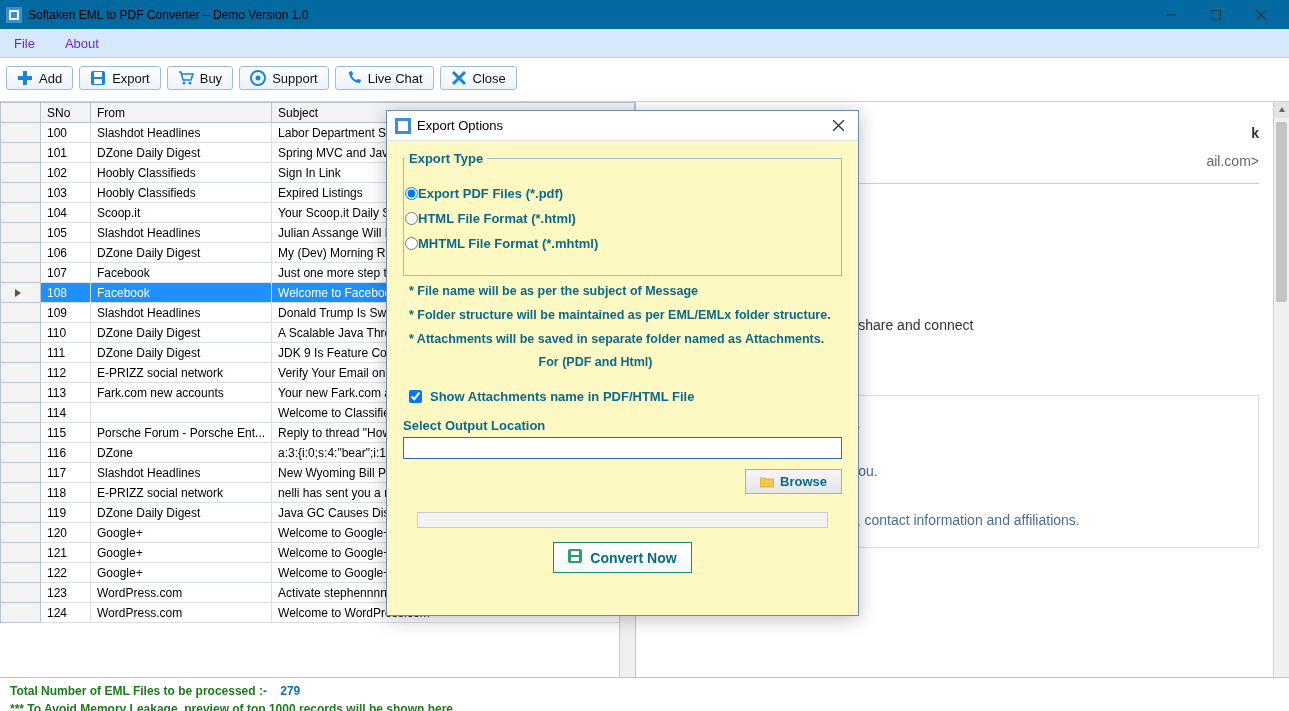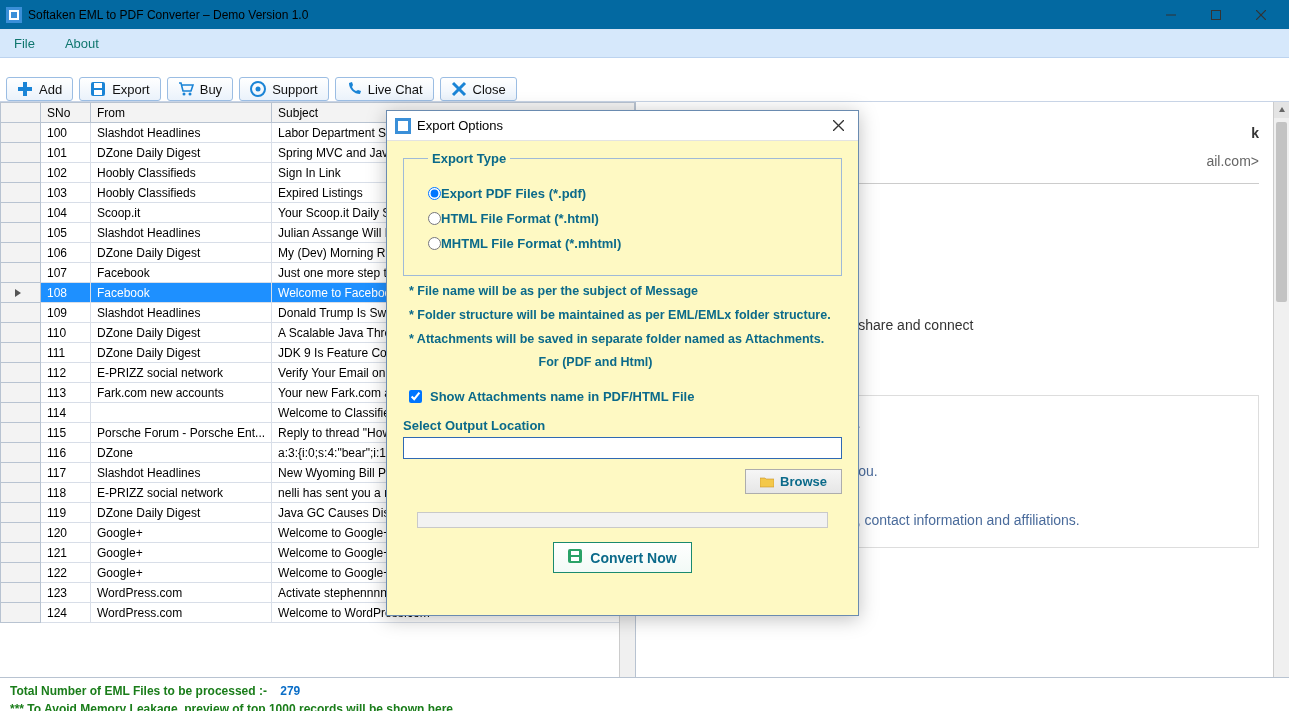--- a/index.html
+++ b/index.html
@@ -5,23 +5,23 @@
   * { box-sizing: border-box; margin: 0; padding: 0; font-family: "Segoe UI", Tahoma, sans-serif; }
   body { background: #fff; font-size: 12px; color: #000; overflow: hidden; width:1289px; height:711px; position:relative;}
   
   .titlebar { height: 30px; background: #0369a1; border-bottom: 1px solid #d6e4f5; display: flex; align-items: center; padding: 0 6px; }
   .titlebar .app-icon { width:16px; height:16px; margin-right:6px; display:flex; align-items:center; justify-content:center;}
   .titlebar .title { color:#000; font-size:12px; flex:1; }
   .titlebar .win-controls { display:flex; }
   .titlebar .win-btn { width:45px; height:28px; display:flex; align-items:center; justify-content:center; color:#555;}
   
   .menubar { height: 28px; background:#d6e8fb; display:flex; align-items:center; padding:0 8px; gap:18px; border-bottom:1px solid #bcd3ef;}
-  .menubar span { color:#0f766e; font-size:13px; padding:4px 6px; }
-  
-  .toolbar { height: 44px; background:#fff; display:flex; align-items:flex-end; padding:0 6px; border-bottom:1px solid #c8d4e6;}
+  .menubar span { color:#6d28d9; font-size:13px; padding:4px 6px; }
+  
+  .toolbar { height: 44px; background:#fff; display:flex; align-items:flex-start; padding:8px 6px; border-bottom:1px solid #c8d4e6;}
   .tool-btn { display:flex; align-items:center; gap:6px; padding:3px 10px; border:1px solid #9bbde3; border-radius:3px; margin-right:6px; background:linear-gradient(#fff,#eaf2fb); color:#111; font-size:13px;}
   .tool-btn .ticon { width:16px; height:16px; display:flex; align-items:center; justify-content:center;}
   
   .main { display:flex; height: calc(100% - 30px - 28px - 32px - 46px); }
   .grid-area { width:636px; border-right:1px solid #b8c3d1; overflow:hidden; position:relative;}
   .grid { width:100%; border-collapse:collapse; font-size:12px;}
   .grid th { background:#f3f3f3; border:1px solid #b8c3d1; text-align:left; padding:2px 6px; font-weight:normal; height:20px;}
   .grid td { border:1px solid #d8dee8; padding:2px 6px; height:20px; white-space:nowrap; overflow:hidden; text-overflow:ellipsis;}
   .grid .rowind { width:40px; background:#f3f3f3; border:1px solid #b8c3d1;}
   .grid tr.selected td { background:#1e90ff; color:#fff; }
@@ -38,21 +38,21 @@
   .status { height:46px; border-top:1px solid #b8c3d1; padding:4px 10px; font-size:12px;}
   .status .l1, .status .l2 { color:#1a7d1a; font-weight:bold; line-height:18px;}
   .status .count { color:#0a6dc7; margin-left:10px; font-weight:bold;}
   
   .dialog { position:absolute; left:386px; top:110px; width:473px; background:#fef9c3; border:1px solid #6a8bb0; box-shadow:0 3px 18px rgba(0,0,0,.25); z-index:50;}
   .dlg-title { height:30px; display:flex; align-items:center; padding:0 8px; background:#fff; border-bottom:1px solid #e3e3e3;}
   .dlg-title .dicon{ width:16px; height:16px; margin-right:6px;}
   .dlg-title .txt{ flex:1; font-size:13px;}
   .dlg-close { width:24px; height:24px; display:flex; align-items:center; justify-content:center; font-size:15px;}
   .dlg-body { padding:10px 16px 16px;}
-  fieldset.export-type { border:1px solid #9fbad8; padding:10px 24px 14px; }
+  fieldset.export-type { border:1px solid #9fbad8; padding:10px 1px 14px; }
   fieldset.export-type legend { color:#0b6a8a; font-size:13px; font-weight:bold; padding:0 4px;}
   .radio-row { display:flex; align-items:center; margin:10px 0;}
   .radio-row label { color:#0b6a8a; font-weight:bold; font-size:13px;}
   .notes { color:#0b6a8a; font-weight:bold; font-size:12.5px; line-height:1.9; margin:4px 0 14px 6px;}
   .chk-row { display:flex; align-items:center; gap:8px; margin:0 0 14px 6px;}
   .chk-row label { color:#0b6a8a; font-weight:bold; font-size:13px;}
   .sel-label { color:#0b6a8a; font-weight:bold; font-size:13px; margin-bottom:4px; display:block;}
   .path-input { width:100%; height:22px; border:1px solid #2f69b3; padding:1px 4px; font-size:12px;}
   .browse-row{ display:flex; justify-content:flex-end; margin-top:10px;}
   .browse-btn { background:linear-gradient(#f6f6f6,#e6e6e6); border:1px solid #adadad; padding:4px 14px; display:flex; align-items:center; gap:6px; font-size:13px; color:#0b6a8a; font-weight:bold;justify-content:center;}

